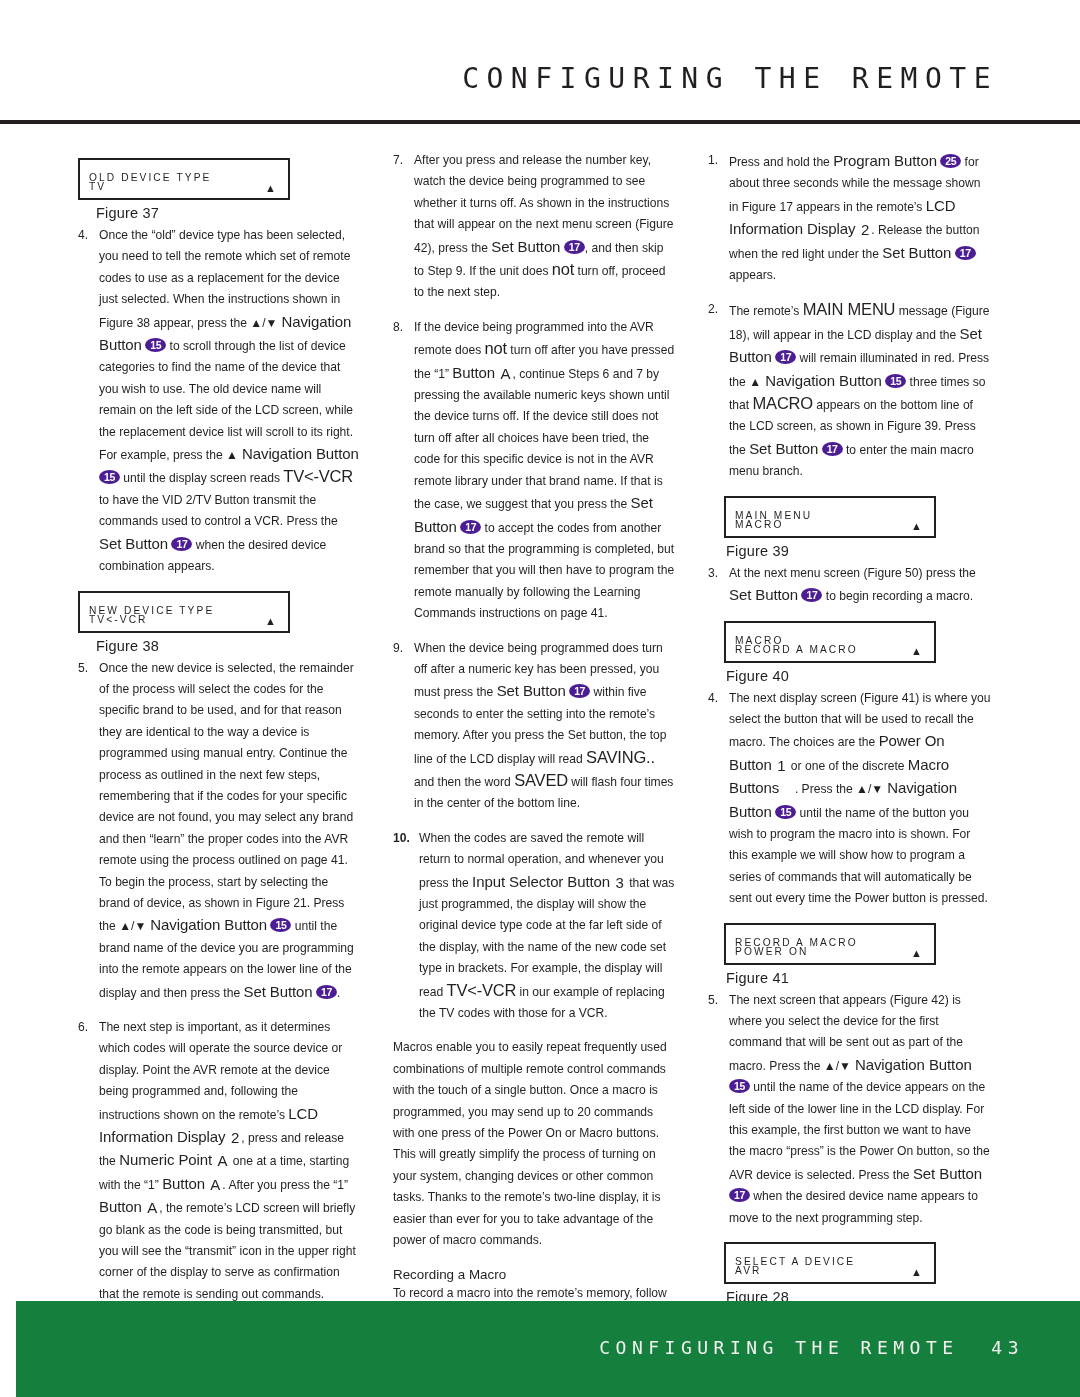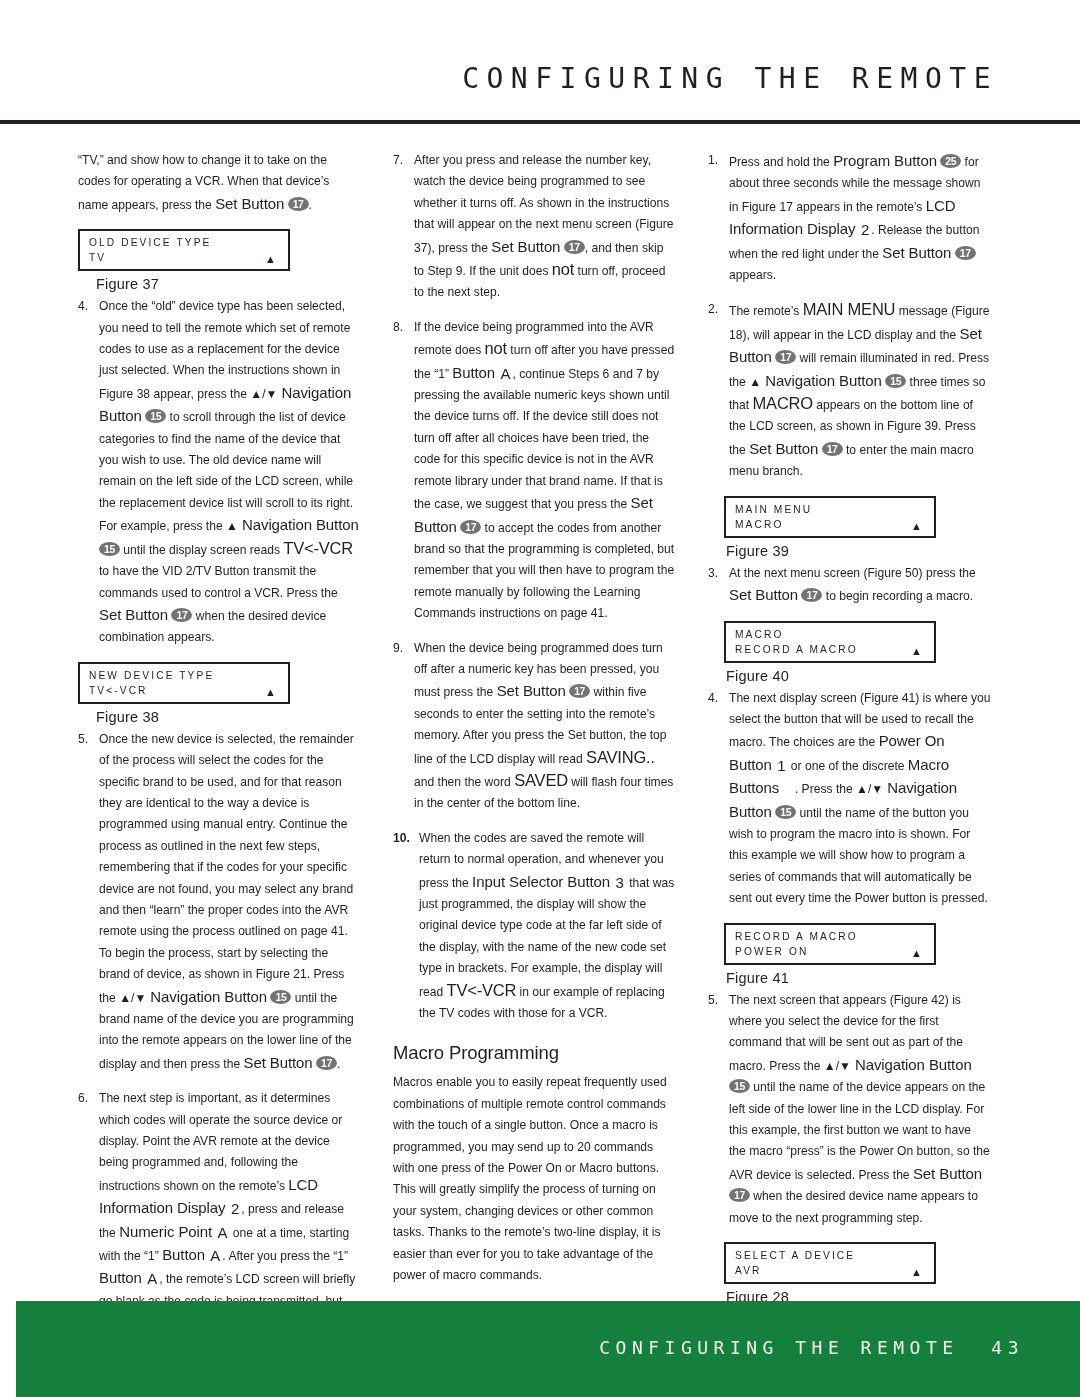--- a/index.html
+++ b/index.html
@@ -114,21 +114,21 @@
     letter-spacing: -0.1px;
   }
   .lcdword {
     font-size: 16.5px;
     letter-spacing: -0.2px;
   }
 
   
   .badge {
     display: inline-block;
-    background: #737373;
+    background: #4c1d95;
     color: #ffffff;
     border-radius: 50%;
     font-size: 10.5px;
     font-weight: bold;
     line-height: 14px;
     height: 14px;
     min-width: 19px;
     padding: 0 1px;
     text-align: center;
     vertical-align: 1px;
@@ -160,21 +160,21 @@
   }
   .lcd-box.indent { margin-left: 16px; }
   .lcd-line {
     position: absolute;
     left: 9px;
     font-size: 10.2px;
     letter-spacing: 2.1px;
     color: #231f20;
     white-space: nowrap;
   }
-  .lcd-line-1 { top: 6px; }
+  .lcd-line-1 { top: 12px; }
   .lcd-line-2 { top: 21px; }
   .lcd-caret {
     position: absolute;
     right: 12px;
     bottom: 4px;
     font-size: 11px;
     line-height: 11px;
     color: #231f20;
   }
   .fig-caption {
@@ -205,26 +205,20 @@
 
 <div class="page-header">
   <div class="header-title">CONFIGURING THE REMOTE</div>
   <div class="header-rule"></div>
 </div>
 
 <div class="columns">
 
   <div class="col col-1">
 
-    <p class="para">
-      <span>“TV,” and show how to change it to take on the</span>
-      <span>codes for operating a VCR. When that device’s</span>
-      <span>name appears, press the </span><span class="ctl">Set Button</span>
-      <span class="badge">17</span><span>.</span>
-    </p>
 
     <div class="lcd-figure">
       <div class="lcd-box">
         <div class="lcd-line lcd-line-1">OLD DEVICE TYPE</div>
         <div class="lcd-line lcd-line-2">TV</div>
         <div class="lcd-caret">▲</div>
       </div>
       <div class="fig-caption">Figure 37</div>
     </div>
 
@@ -256,41 +250,40 @@
       <span class="badge-plain">A</span><span> one at a time, starting with the “1” </span><span class="ctl">Button</span>
       <span class="badge-plain">A</span><span>. After you press the “1” </span><span class="ctl">Button</span>
       <span class="badge-plain">A</span><span>, the remote’s LCD screen will briefly go blank as the code is being transmitted, but you will see the “transmit” icon in the upper right corner of the display to serve as confirmation that the remote is sending out commands.</span>
     </div>
 
   </div>
 
   <div class="col col-2">
 
     <div class="numitem">
-      <span class="num">7.</span><span>After you press and release the number key, watch the device being programmed to see whether it turns off. As shown in the instructions that will appear on the next menu screen (Figure 37), press the </span><span class="ctl">Set Button</span>
+      <span class="num">7.</span><span>After you press and release the number key, watch the device being programmed to see whether it turns off. As shown in the instructions that will appear on the next menu screen (Figure 42), press the </span><span class="ctl">Set Button</span>
       <span class="badge">17</span><span>, and then skip to Step 9. If the unit does </span><span class="lcdword">not</span><span> turn off, proceed to the next step.</span>
     </div>
 
     <div class="numitem">
       <span class="num">8.</span><span>If the device being programmed into the AVR remote does </span><span class="lcdword">not</span><span> turn off after you have pressed the “1” </span><span class="ctl">Button</span>
       <span class="badge-plain">A</span><span>, continue Steps 6 and 7 by pressing the available numeric keys shown until the device turns off. If the device still does not turn off after all choices have been tried, the code for this specific device is not in the AVR remote library under that brand name. If that is the case, we suggest that you press the </span><span class="ctl">Set Button</span>
       <span class="badge">17</span><span> to accept the codes from another brand so that the programming is completed, but remember that you will then have to program the remote manually by following the Learning Commands instructions on page 41.</span>
     </div>
 
     <div class="numitem">
       <span class="num">9.</span><span>When the device being programmed does turn off after a numeric key has been pressed, you must press the </span><span class="ctl">Set Button</span>
       <span class="badge">17</span><span> within five seconds to enter the setting into the remote’s memory. After you press the Set button, the top line of the LCD display will read </span><span class="lcdword">SAVING..</span><span> and then the word </span><span class="lcdword">SAVED</span><span> will flash four times in the center of the bottom line.</span>
     </div>
 
     <div class="numitem wide">
       <span class="num">10.</span><span>When the codes are saved the remote will return to normal operation, and whenever you press the </span><span class="ctl">Input Selector Button</span>
       <span class="badge-plain">3</span><span> that was just programmed, the display will show the original device type code at the far left side of the display, with the name of the new code set type in brackets. For example, the display will read </span><span class="lcdword">TV&lt;-VCR</span><span> in our example of replacing the TV codes with those for a VCR.</span>
     </div>
 
-    <h2 class="sec-head">Macro Programming</h2>
     <p class="para">Macros enable you to easily repeat frequently used combinations of multiple remote control commands with the touch of a single button. Once a macro is programmed, you may send up to 20 commands with one press of the Power On or Macro buttons. This will greatly simplify the process of turning on your system, changing devices or other common tasks. Thanks to the remote’s two-line display, it is easier than ever for you to take advantage of the power of macro commands.</p>
 
     <h3 class="sub-head">Recording a Macro</h3>
     <p class="para">To record a macro into the remote’s memory, follow these steps:</p>
 
   </div>
 
   <div class="col col-3">
 
     <div class="numitem">

